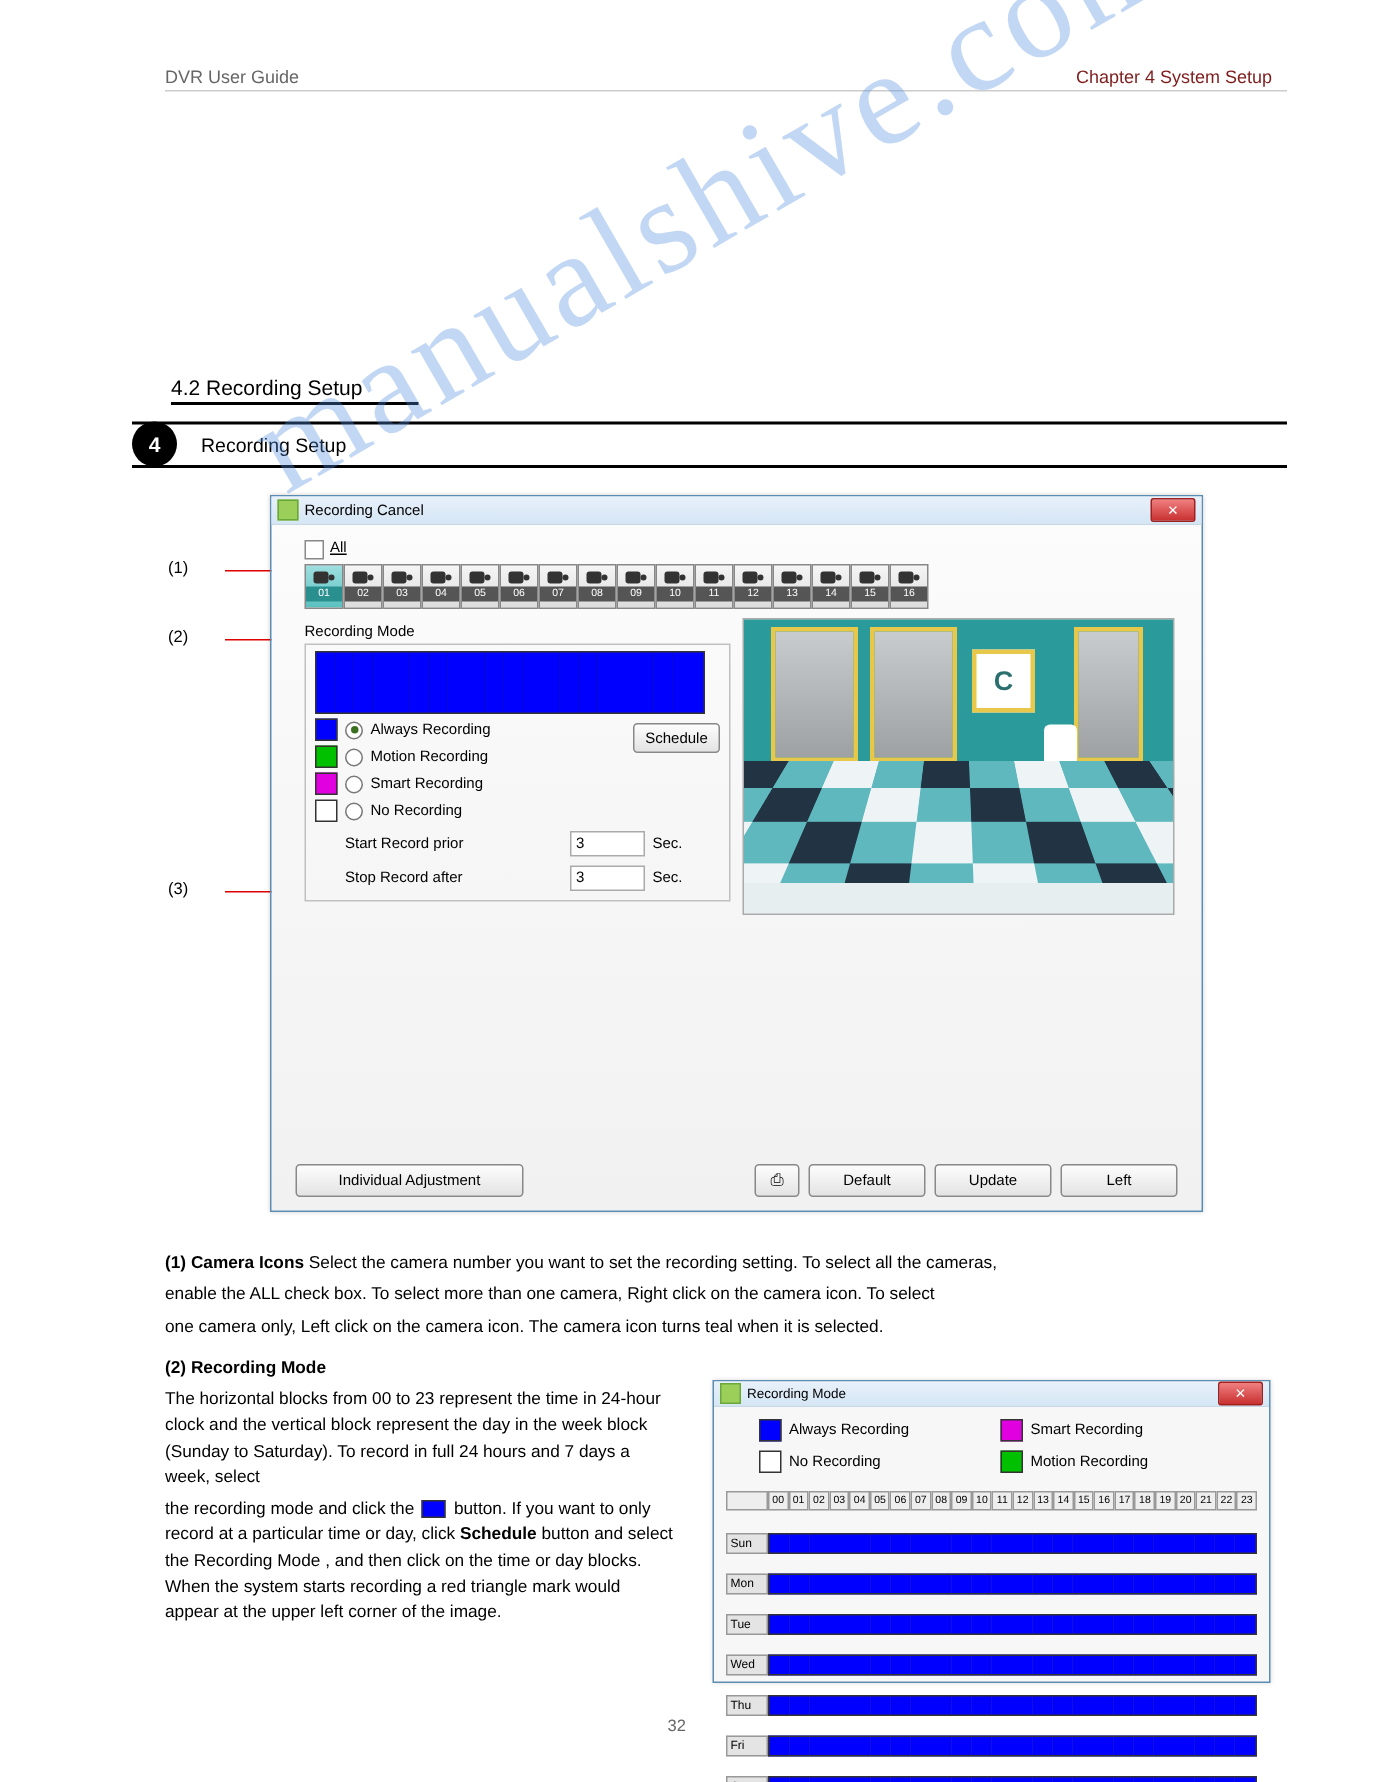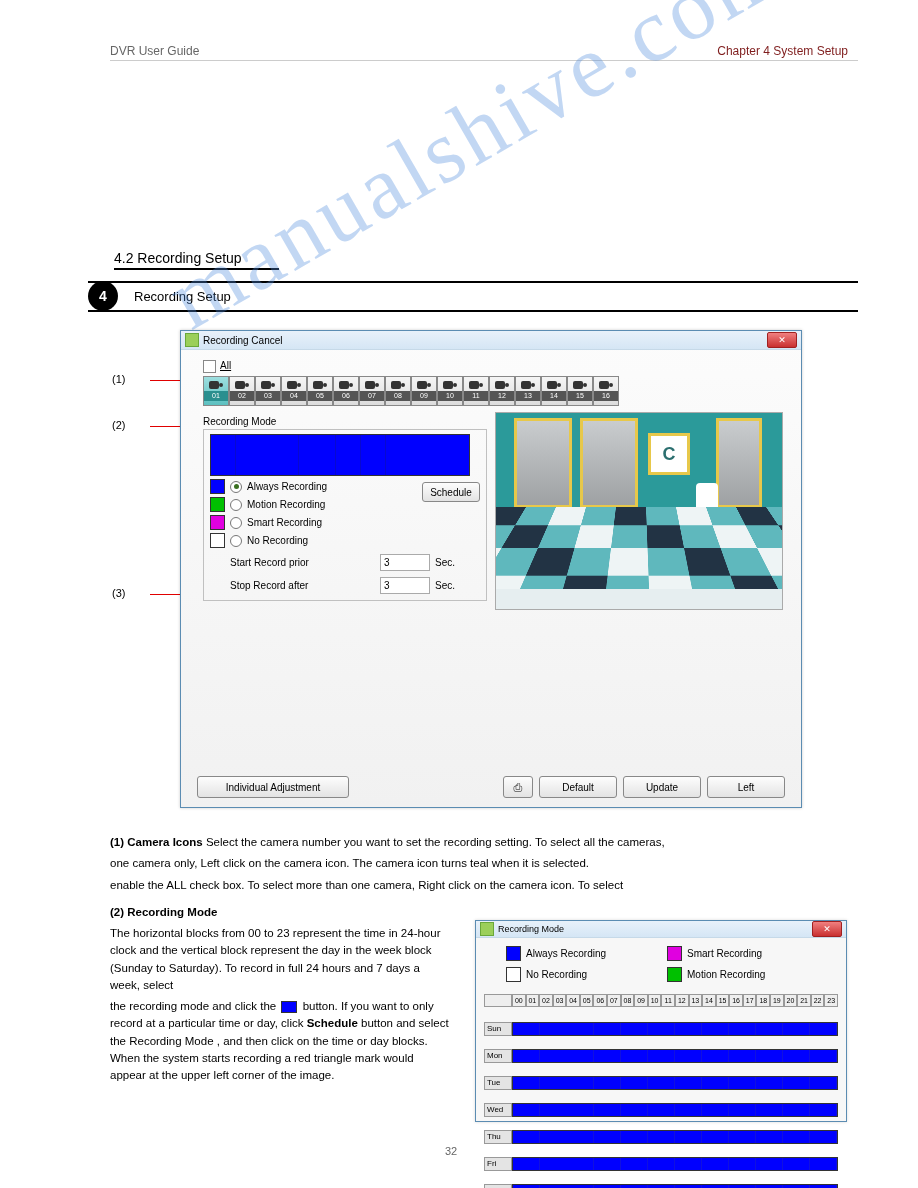--- a/index.html
+++ b/index.html
@@ -668,22 +668,22 @@
         <div class="btn" style="width:56px">Left</div>
       </div>
     </div>
   </div>
 
   <div class="desc-block">
     <p>
       <span class="num-lead">(1) Camera Icons</span>
       <span>  Select the camera number you want to set the recording setting. To select all the cameras,</span>
     </p>
+    <p class="desc-sub">enable the ALL check box. To select more than one camera, Right click on the camera icon. To select</p>
     <p class="desc-sub">one camera only, Left click on the camera icon. The camera icon turns teal when it is selected.</p>
-    <p class="desc-sub">enable the ALL check box. To select more than one camera, Right click on the camera icon. To select</p>
     <p style="margin-top:10px;">
       <span class="num-lead">(2) Recording Mode</span>
     </p>
     <p class="desc-sub" style="width:340px;">The horizontal blocks from 00 to 23 represent the time in 24-hour clock and the vertical block represent the day in the week block (Sunday to Saturday). To record in full 24 hours and 7 days a week, select</p>
     <p class="desc-sub" style="width:340px;">
       <span>the recording mode and click the</span>
       <span style="display:inline-block;width:14px;height:10px;border:1px solid #333;background:#0000ff;vertical-align:middle;margin:0 2px;"></span>
       <span>button. If you want to only record at a particular time or day, click</span>
       <b>Schedule</b>
       <span>button and select the Recording Mode , and then click on the time or day blocks. When the system starts recording a red triangle mark would appear at the upper left corner of the image.</span>

